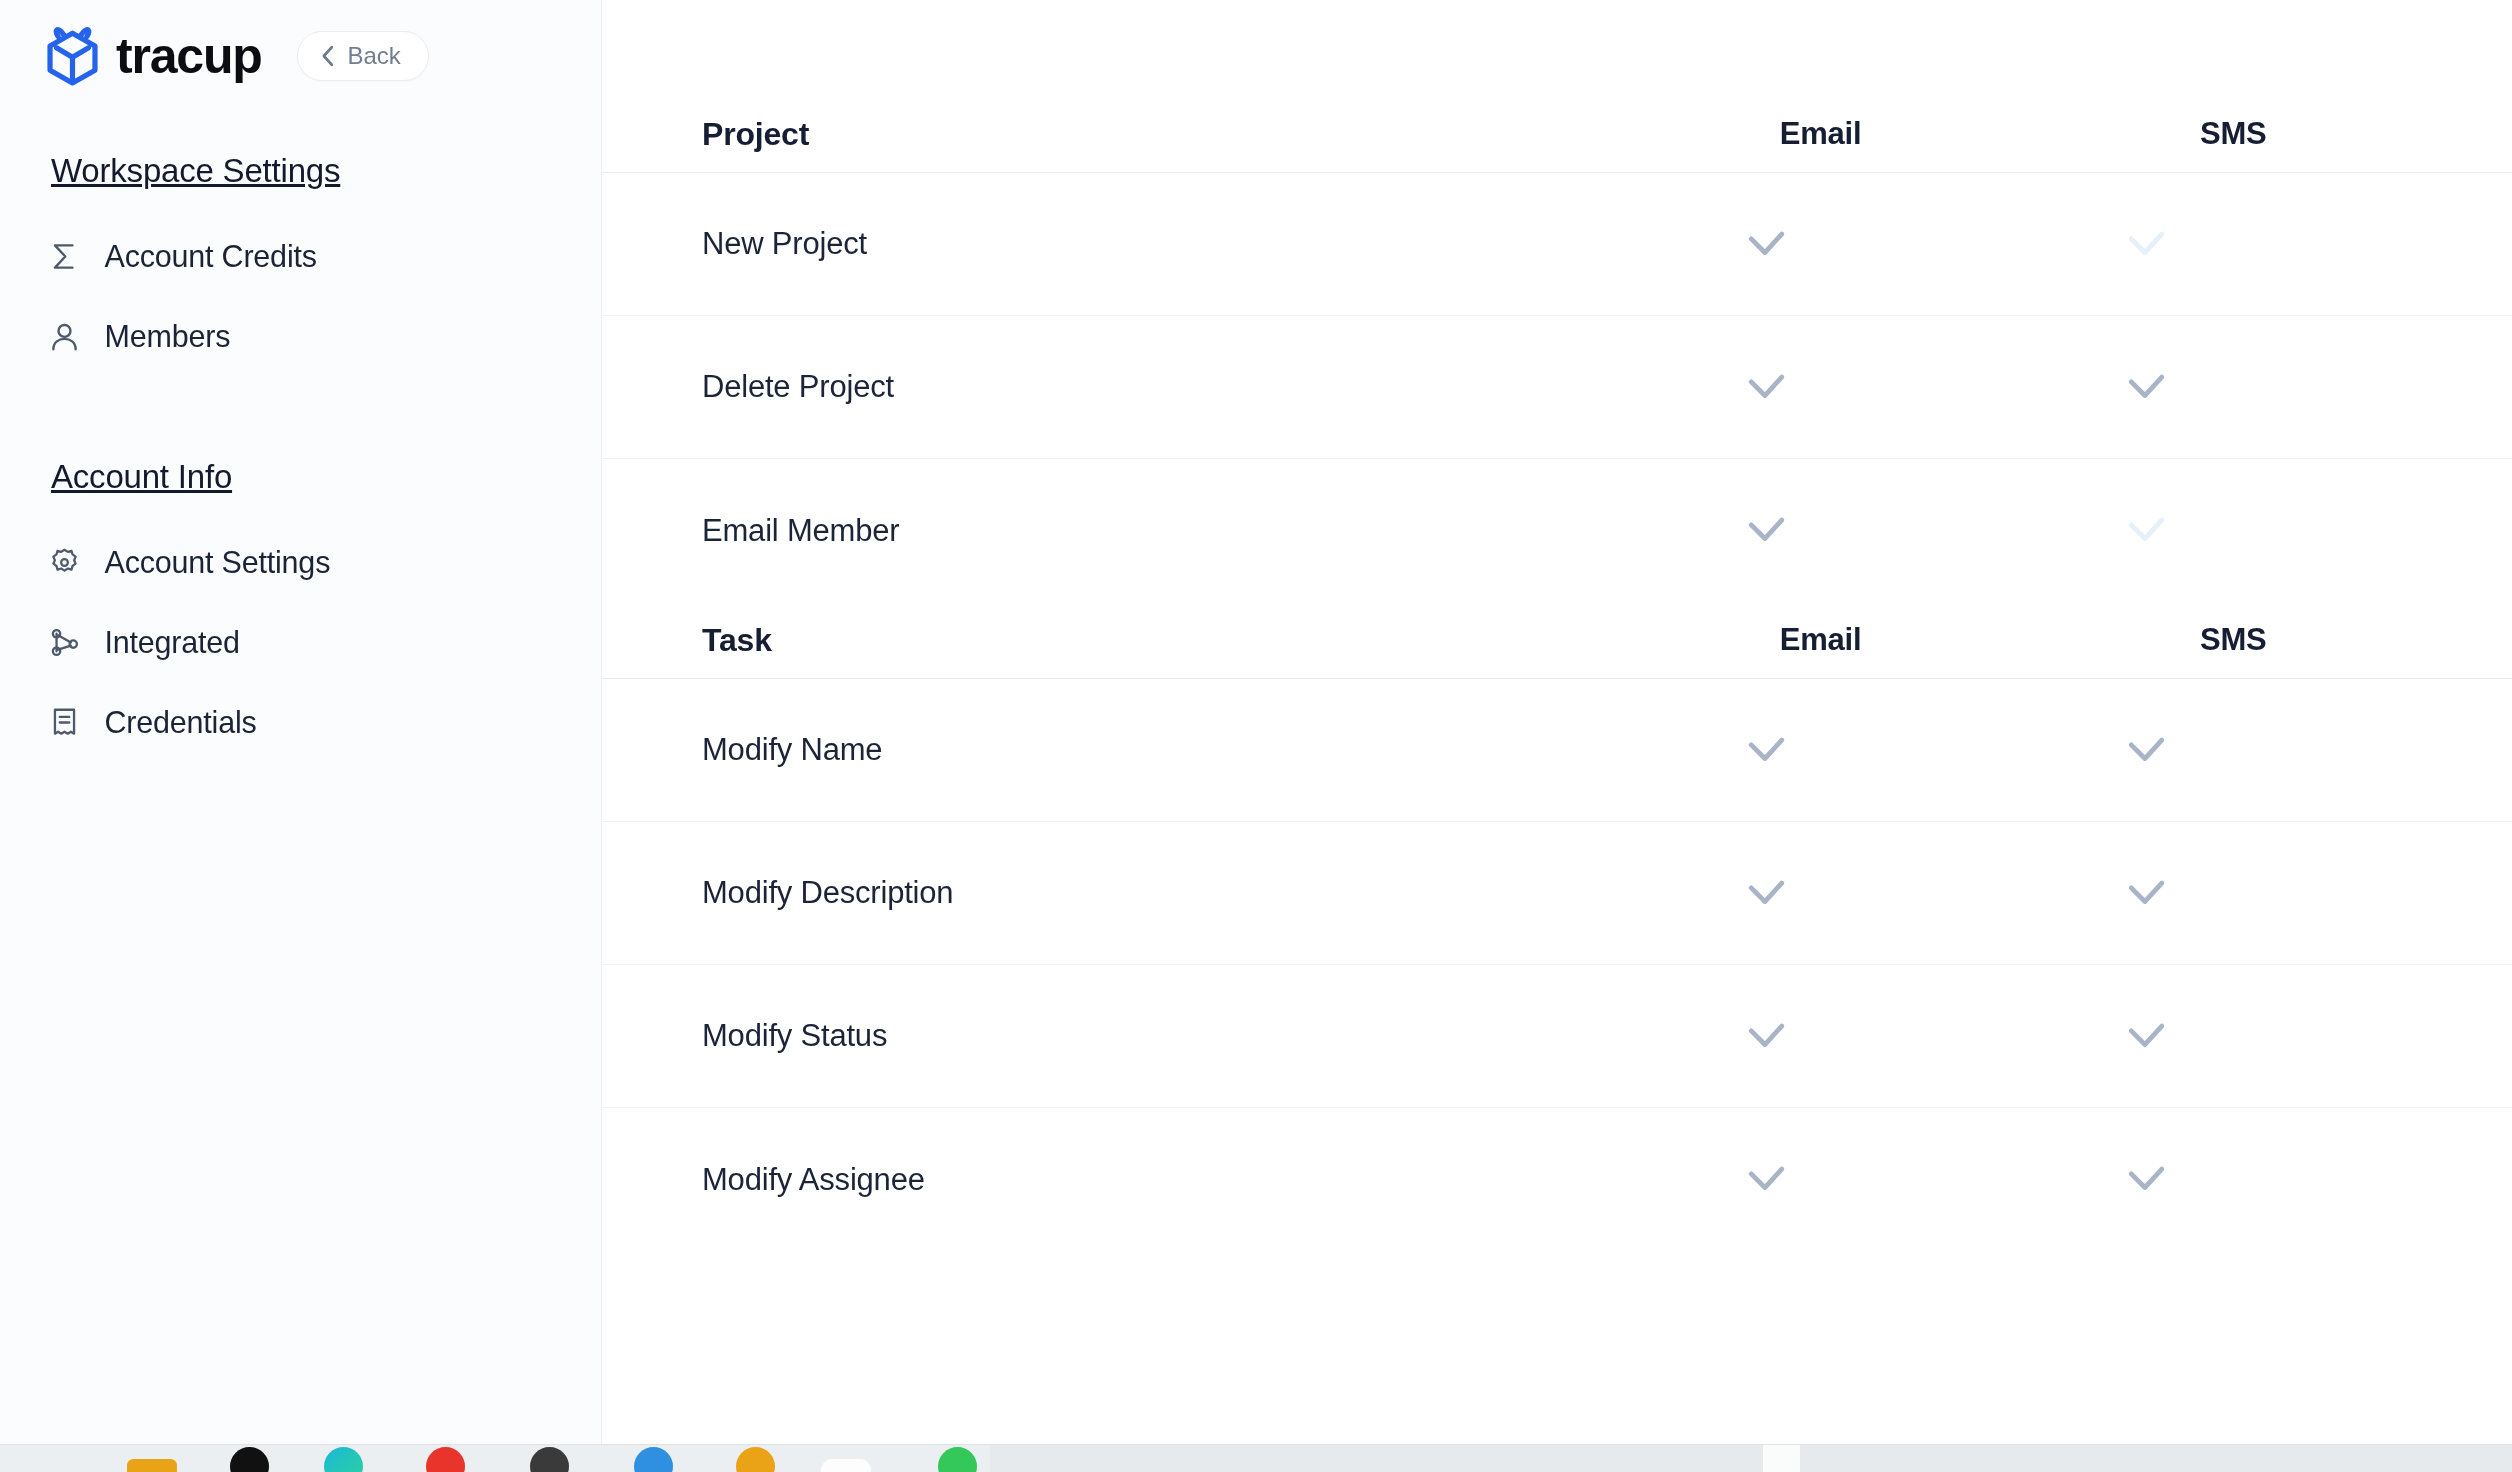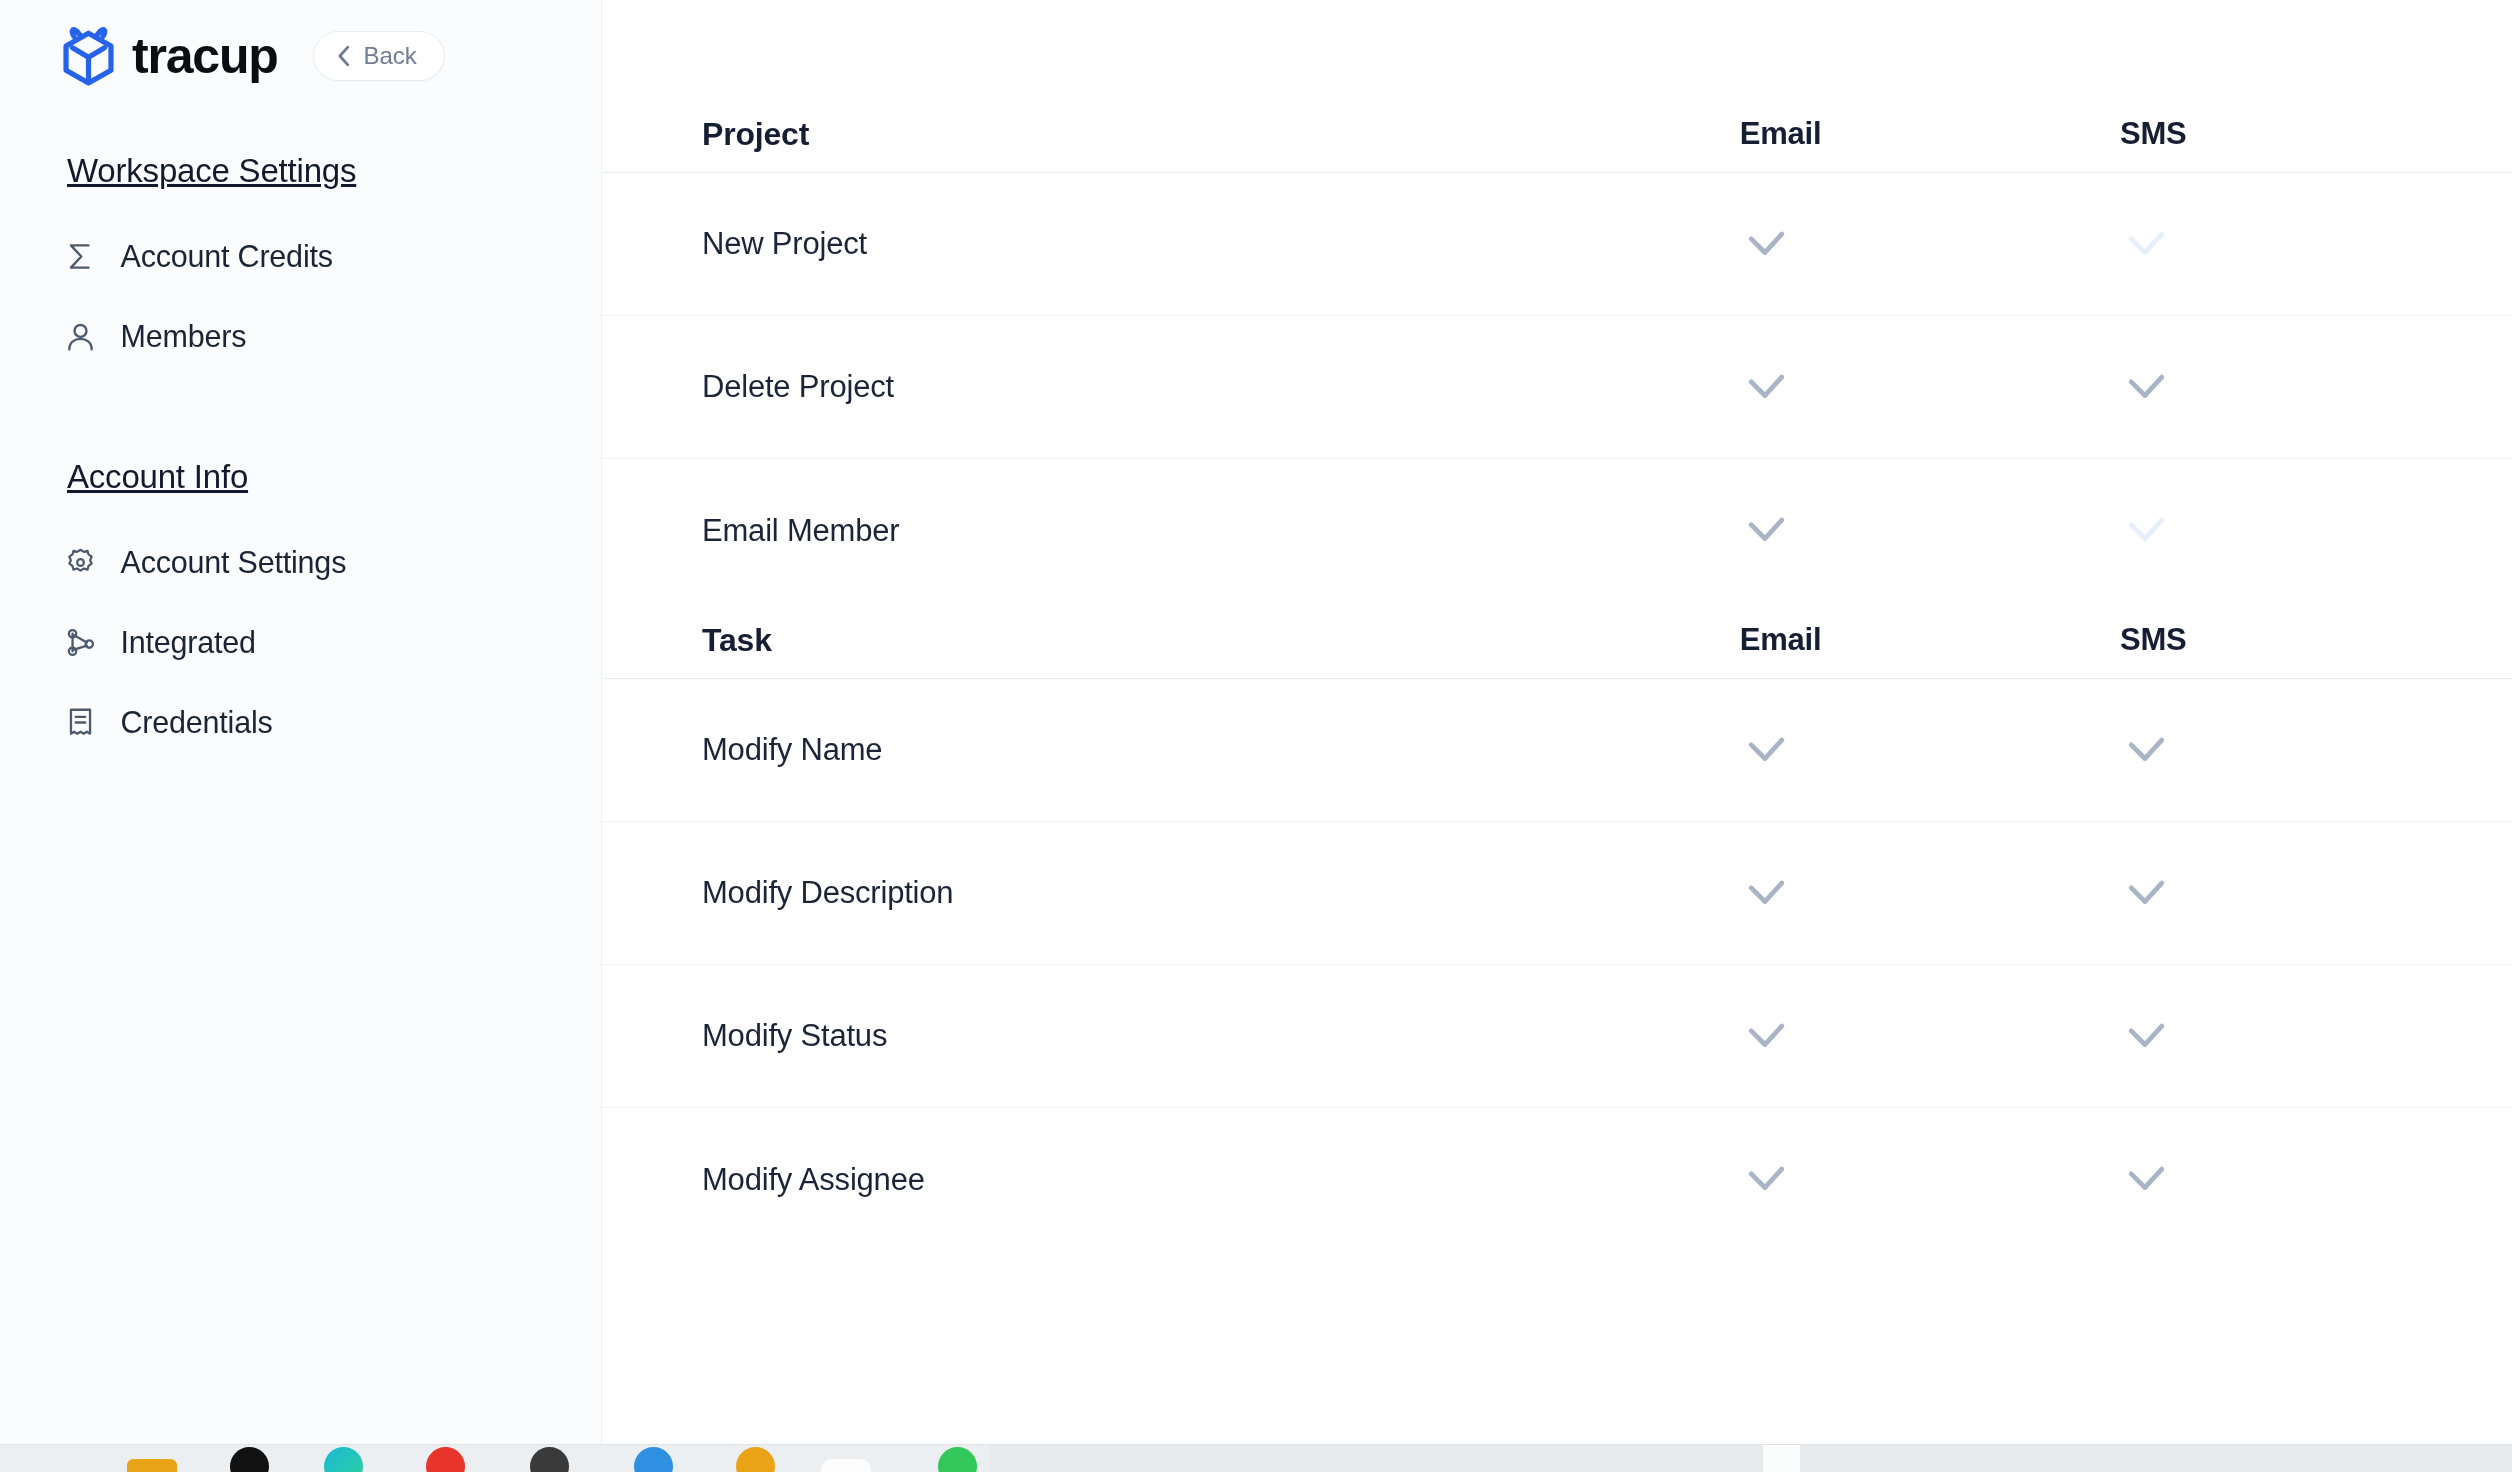--- a/index.html
+++ b/index.html
@@ -23,21 +23,20 @@
   }
 
   
   .sidebar {
     position: relative;
     width: 602px;
     height: 1473px;
     flex: 0 0 602px;
     background: #fbfcfd;
     border-right: 1.6px solid #eef0f3;
-    padding-left: 16px;
   }
 
   .sidebar-head {
     display: flex;
     align-items: center;
     padding: 17.7px 0 0 42px;
     height: 95px;
   }
 
   .brand {
@@ -152,20 +151,21 @@
     display: flex;
     align-items: center;
     width: 100%;
     padding-left: 100px;
     padding-right: 0;
   }
 
   .t-head {
     height: 77px;
     border-bottom: 1.6px solid #e9ecf1;
+    gap: 40px;
   }
   .t-head .c-name {
     font-size: 32px;
     font-weight: 700;
     color: #161e33;
     letter-spacing: -0.2px;
   }
   .t-head .c-col {
     font-size: 31px;
     font-weight: 700;

